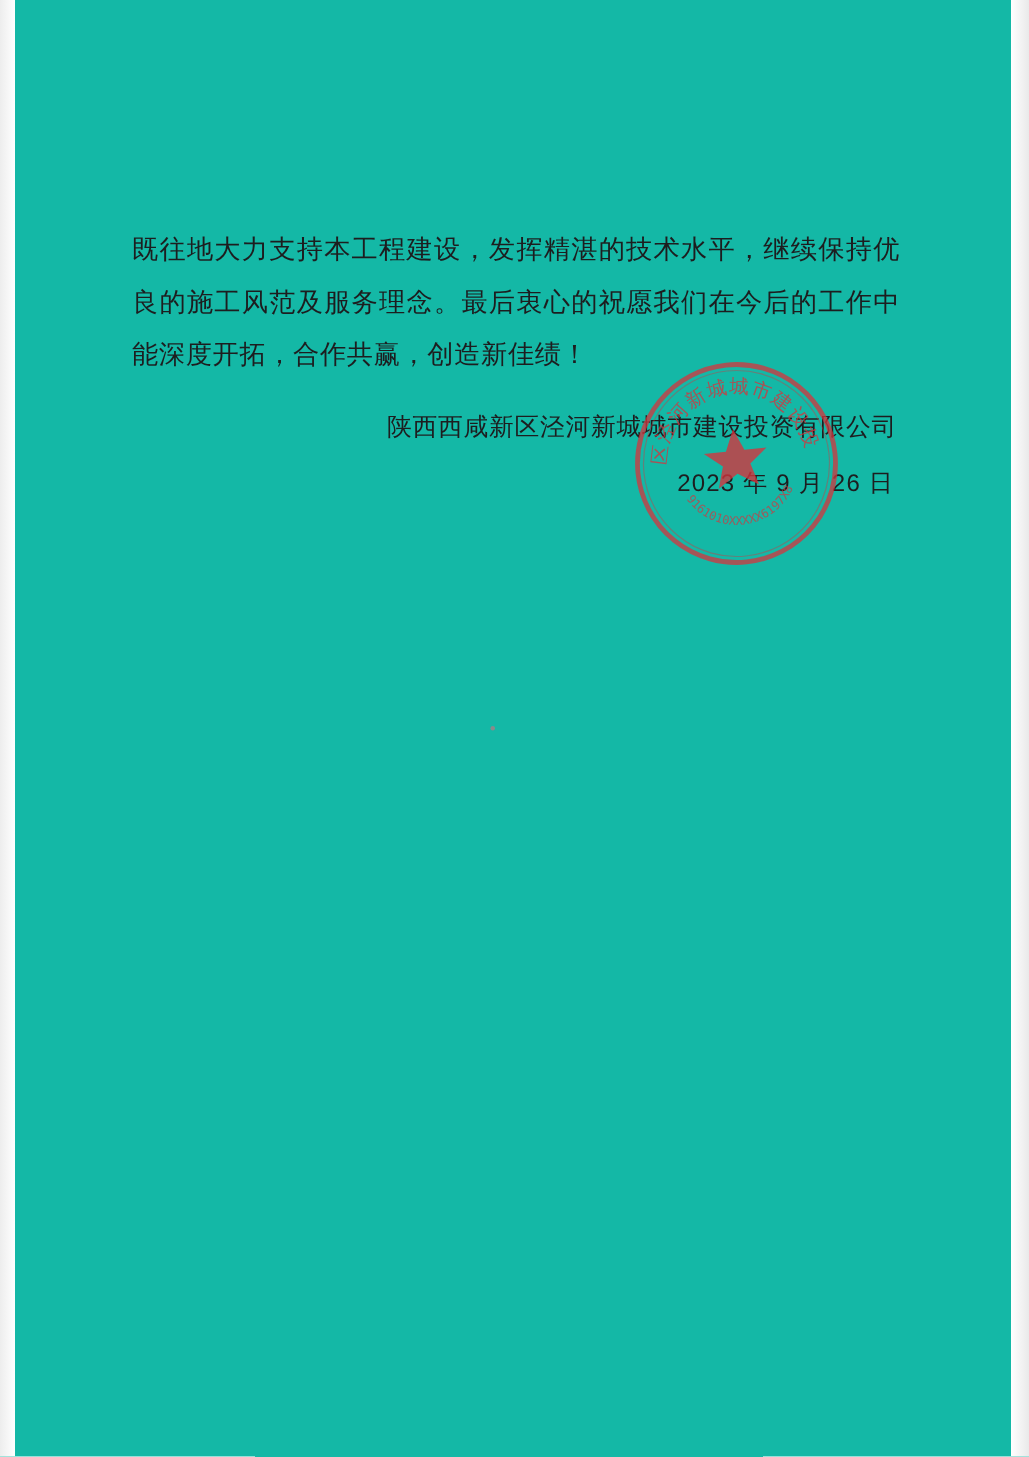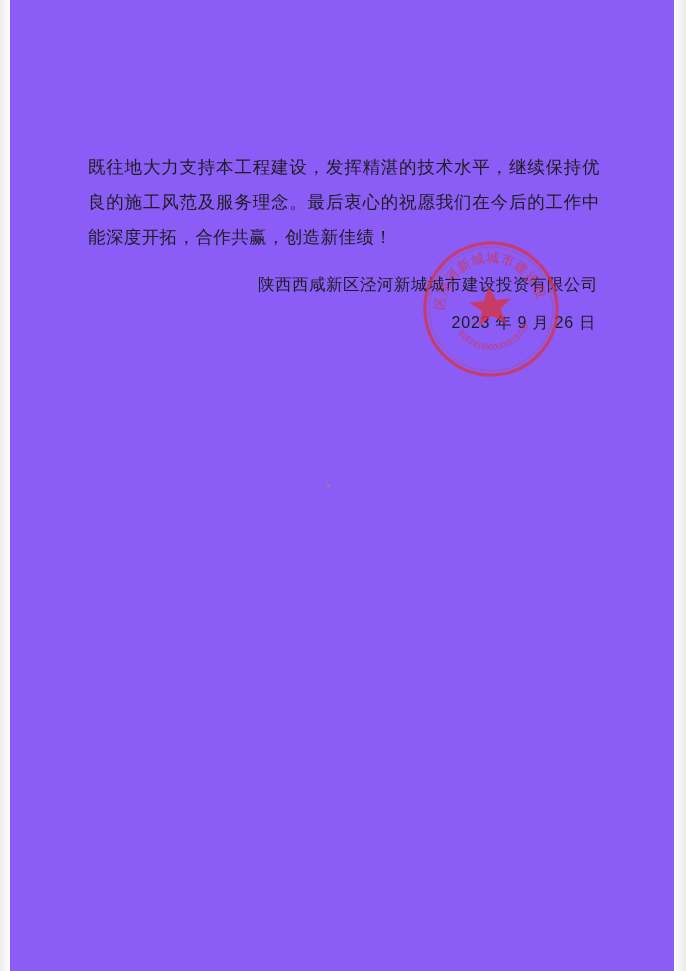--- a/index.html
+++ b/index.html
@@ -7,21 +7,21 @@
     padding: 0;
     background: #ffffff;
   }
   body {
     font-family: "DejaVu Serif", "Liberation Serif", serif;
   }
   .page {
     position: relative;
     width: 686px;
     height: 971px;
-    background: #8b5cf6;
+    background: #14b8a6;
     overflow: hidden;
   }
   
   .page::before {
     content: "";
     position: absolute;
     left: 0; top: 0;
     width: 10px; height: 100%;
     background: linear-gradient(to right, #ededed, #ffffff);
     pointer-events: none;

